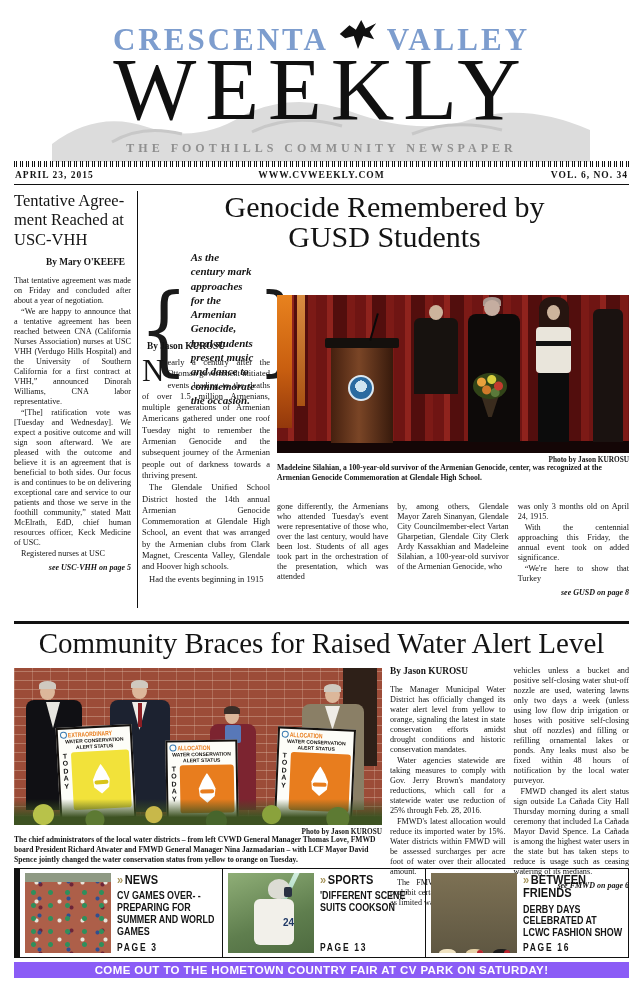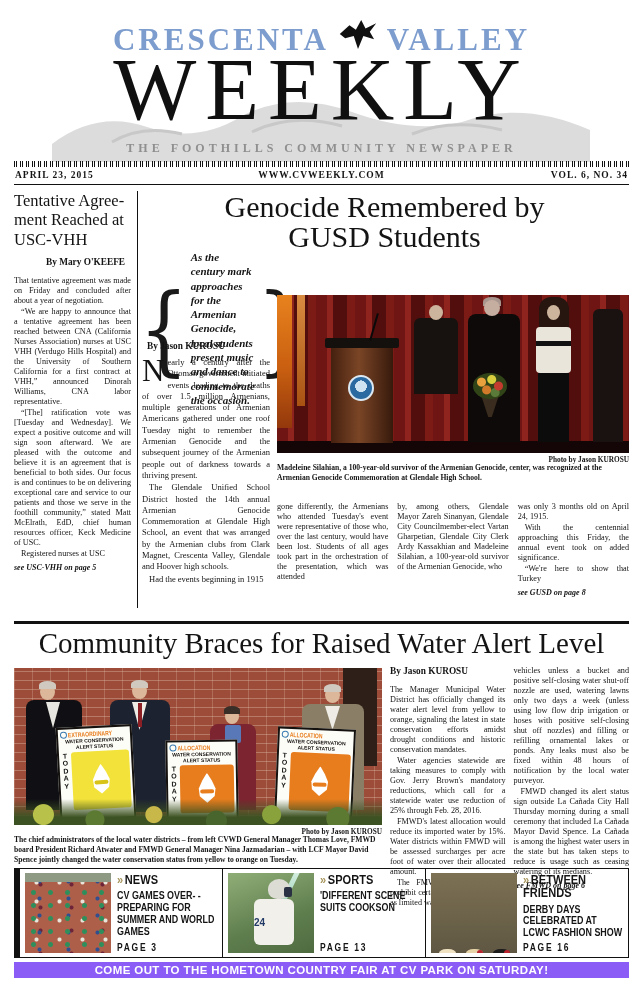--- a/index.html
+++ b/index.html
@@ -23,21 +23,21 @@
   .infobar { position:absolute; top:161px; left:14px; width:615px; z-index:3; }
   .barcode { height:6px; background:repeating-linear-gradient(90deg,#111 0 1px,transparent 1px 2px,#111 2px 3px,transparent 3px 6px); }
   .info-row { display:flex; justify-content:space-between; align-items:center; padding:3px 1px 4px;
               border-bottom:1px solid #111; font-weight:bold; font-size:9.5px; letter-spacing:1px; }
   .info-row .mid { position:absolute; left:0; right:0; text-align:center; }
 
   
   .body-text { font-size:8.2px; line-height:1.22; text-align:justify; }
   .body-text p + p { text-indent:7px; margin-top:1px; }
   .byline { font-weight:bold; font-size:9.3px; }
-  .jumpline { text-align:left; font-weight:bold; font-style:italic; font-size:8px; margin-top:4px; }
+  .jumpline { text-align:right; font-weight:bold; font-style:italic; font-size:8px; margin-top:4px; }
   .credit { text-align:right; font-weight:bold; font-size:7.3px; }
   .caption { font-weight:bold; font-size:7.6px; line-height:1.3; text-align:left; }
 
   
   .usc-col { position:absolute; left:14px; top:191px; width:124px; height:417px;
              border-right:1px solid #111; padding-right:6px; overflow:hidden; }
   .usc-headline { font-size:16.5px; line-height:1.18; hyphens:manual; }
   .usc-col .byline { margin:8px 0 9px;padding-left:32px; }
 
   .rule-heavy { position:absolute; left:14px; width:615px; height:3px; background:#111; }
@@ -166,21 +166,21 @@
       radial-gradient(circle,#e8e4da 1.5px,transparent 2.5px),
       radial-gradient(circle,#314f8f 1.5px,transparent 2.5px),
       radial-gradient(circle,#6d2438 1.5px,transparent 2.5px);
     background-size:100% 100%,17px 13px,23px 19px,29px 17px,31px 23px; }
   .tp-sports { background:linear-gradient(160deg,#8fae77,#5f7e4e 60%,#4e6b40); }
   .helmet { position:absolute; left:40px; top:6px; width:22px; height:20px; background:#dcdcd4; border-radius:50% 50% 42% 42%; }
   .facemask { position:absolute; left:56px; top:14px; width:8px; height:10px; background:#2a3142; border-radius:2px; }
   .bat { position:absolute; left:60px; top:-4px; width:5px; height:34px; border-radius:3px;
          background:linear-gradient(#d8f0e2,#9fd4bc); transform:rotate(26deg); }
   .jersey { position:absolute; left:26px; top:26px; width:40px; height:46px; background:#f2f0ea; border-radius:6px;
-            display:flex; align-items:center; justify-content:flex-start; }
+            display:flex; align-items:center; justify-content:flex-end; }
   .jersey-number { color:#223a66; font-weight:bold; font-size:10px; font-family:"Liberation Sans",sans-serif; }
   .tp-derby { background:linear-gradient(#7d7154,#5f5742); }
   .derby-fig { position:absolute; bottom:0; width:30px; }
   .hat-crown { position:absolute; left:7px; top:-4px; width:17px; height:9px; border-radius:45% 45% 0 0; }
   .d1 { left:1px; } .d2 { left:28px; } .d3 { left:55px; }
   .d1 .hat-brim,.d1 .hat-crown { background:#efe2c0; }
   .d2 .hat-brim,.d2 .hat-crown { background:#e6d3a8; }
   .d3 .hat-brim,.d3 .hat-crown { background:#1c1c1c; }
   .hat-flower { position:absolute; left:18px; top:-3px; width:6px; height:6px; border-radius:50%; background:#b8232e; }
 

